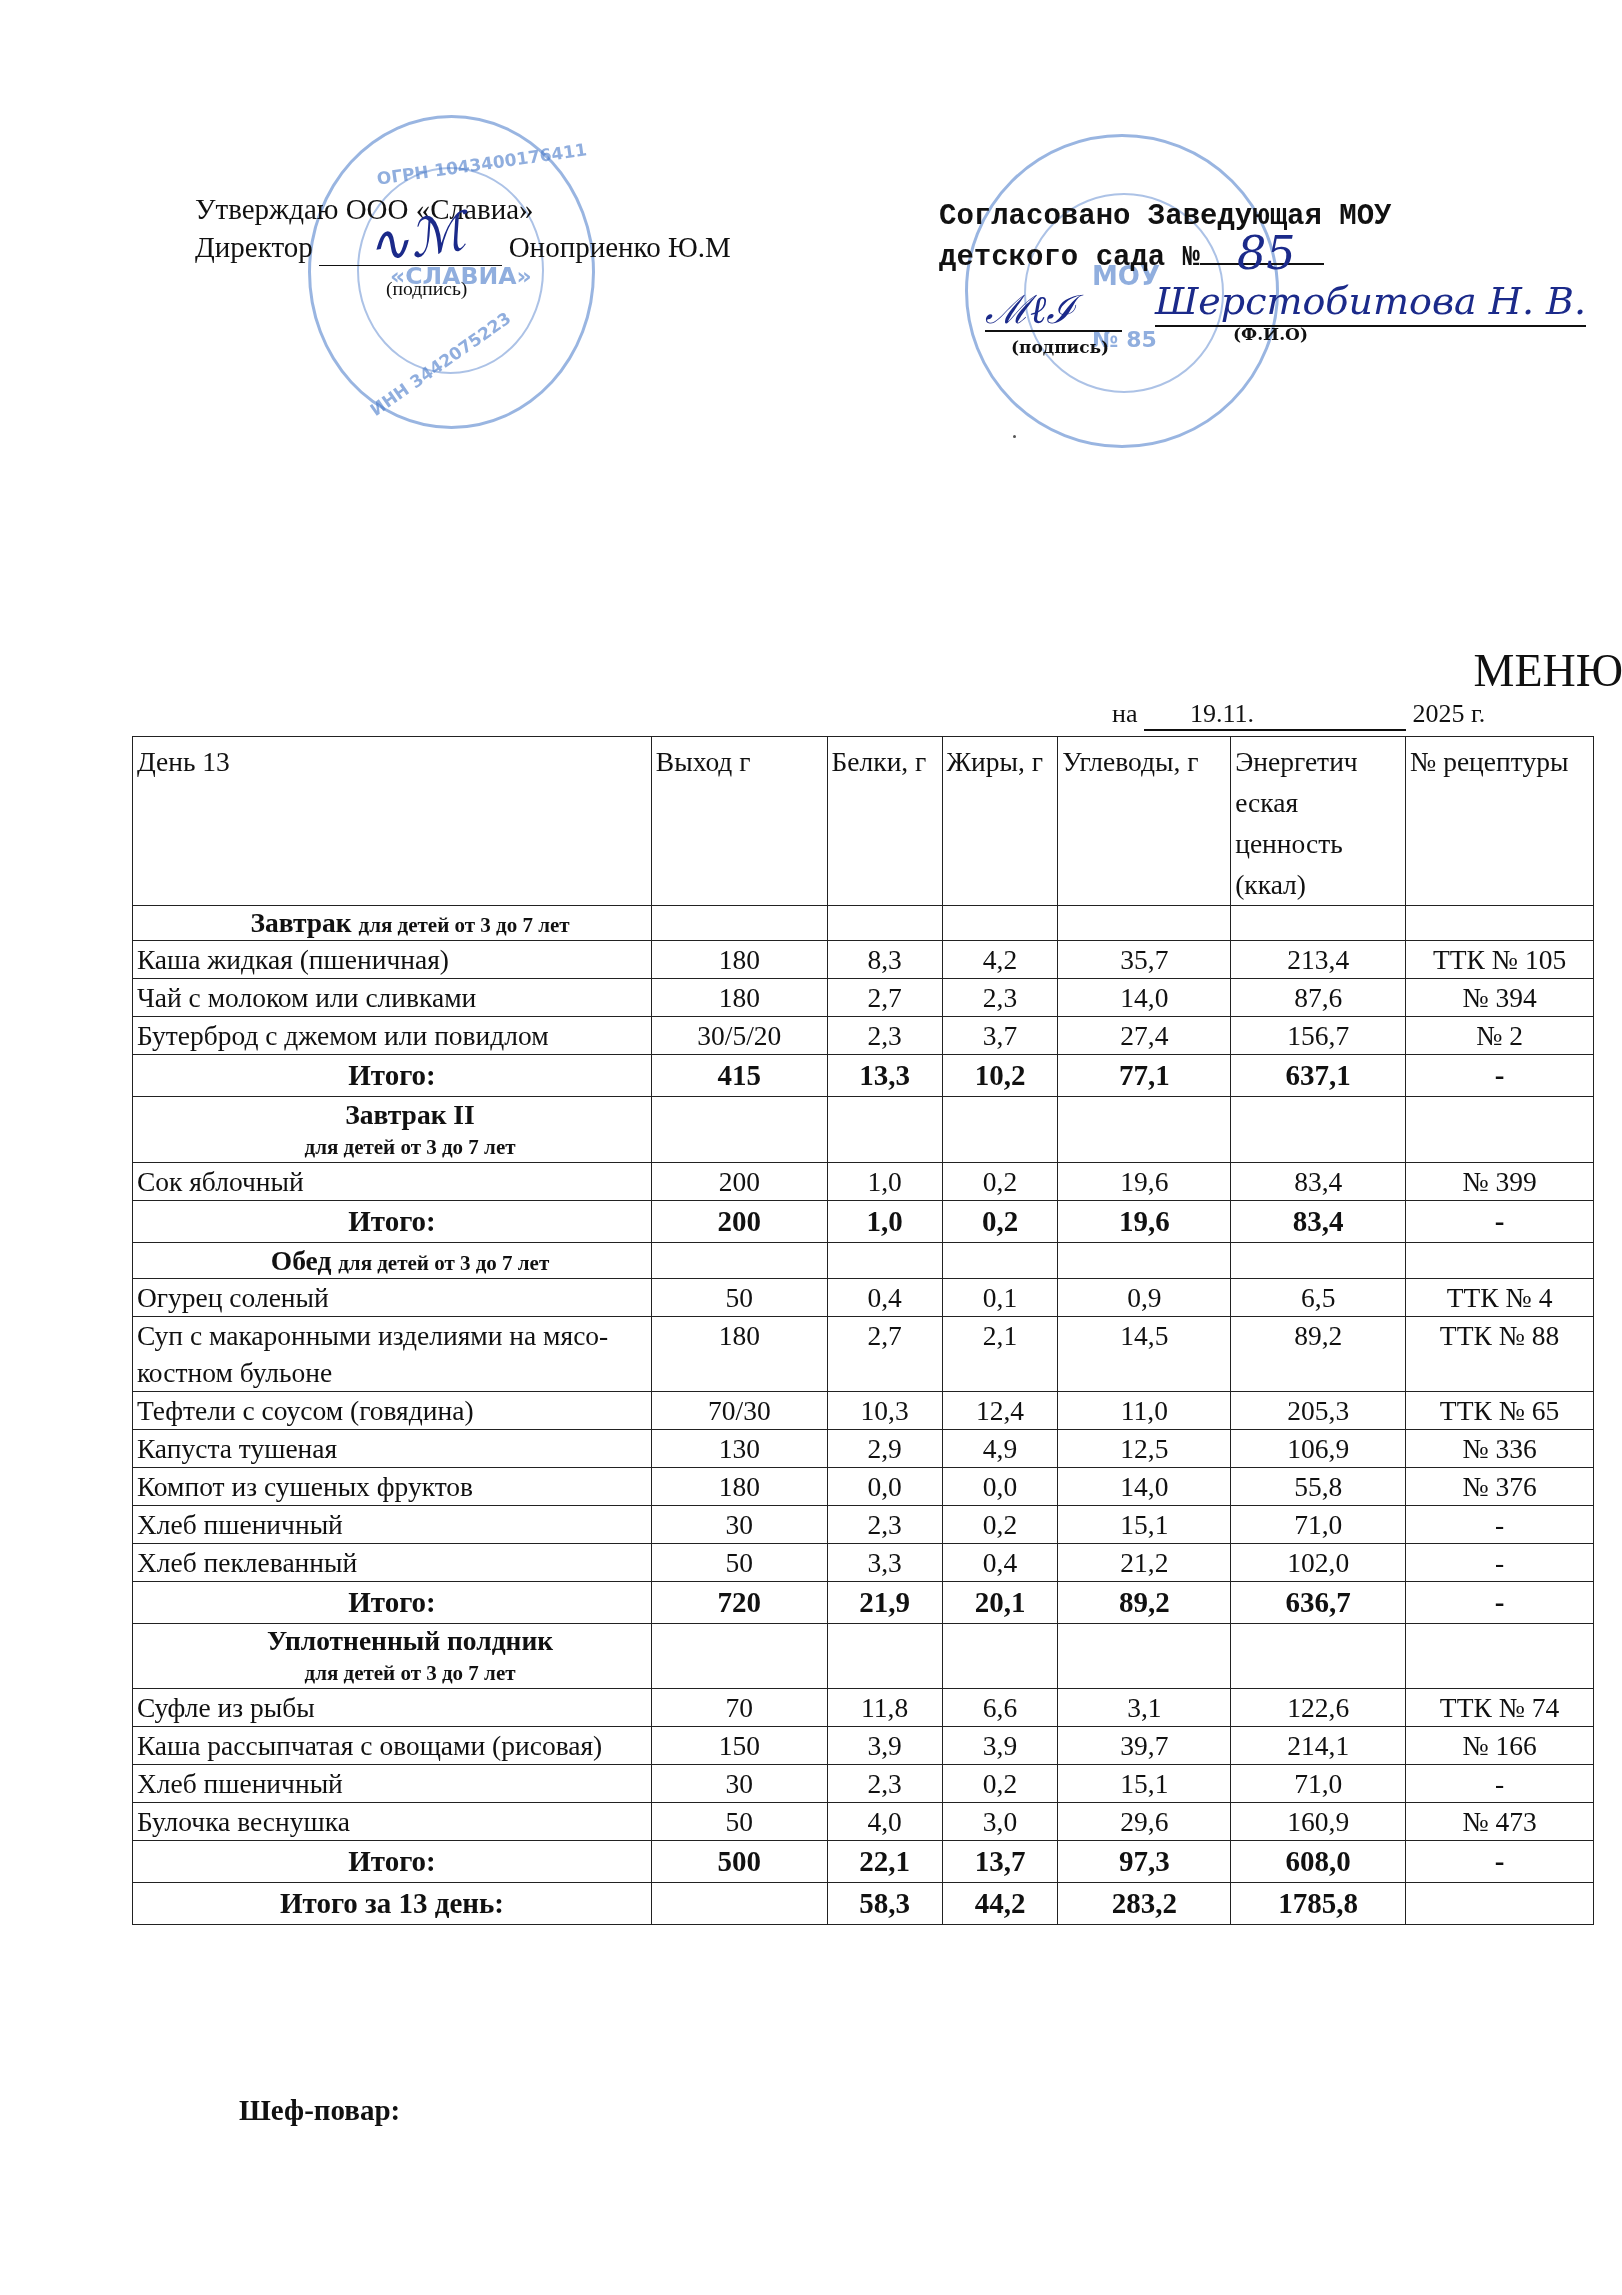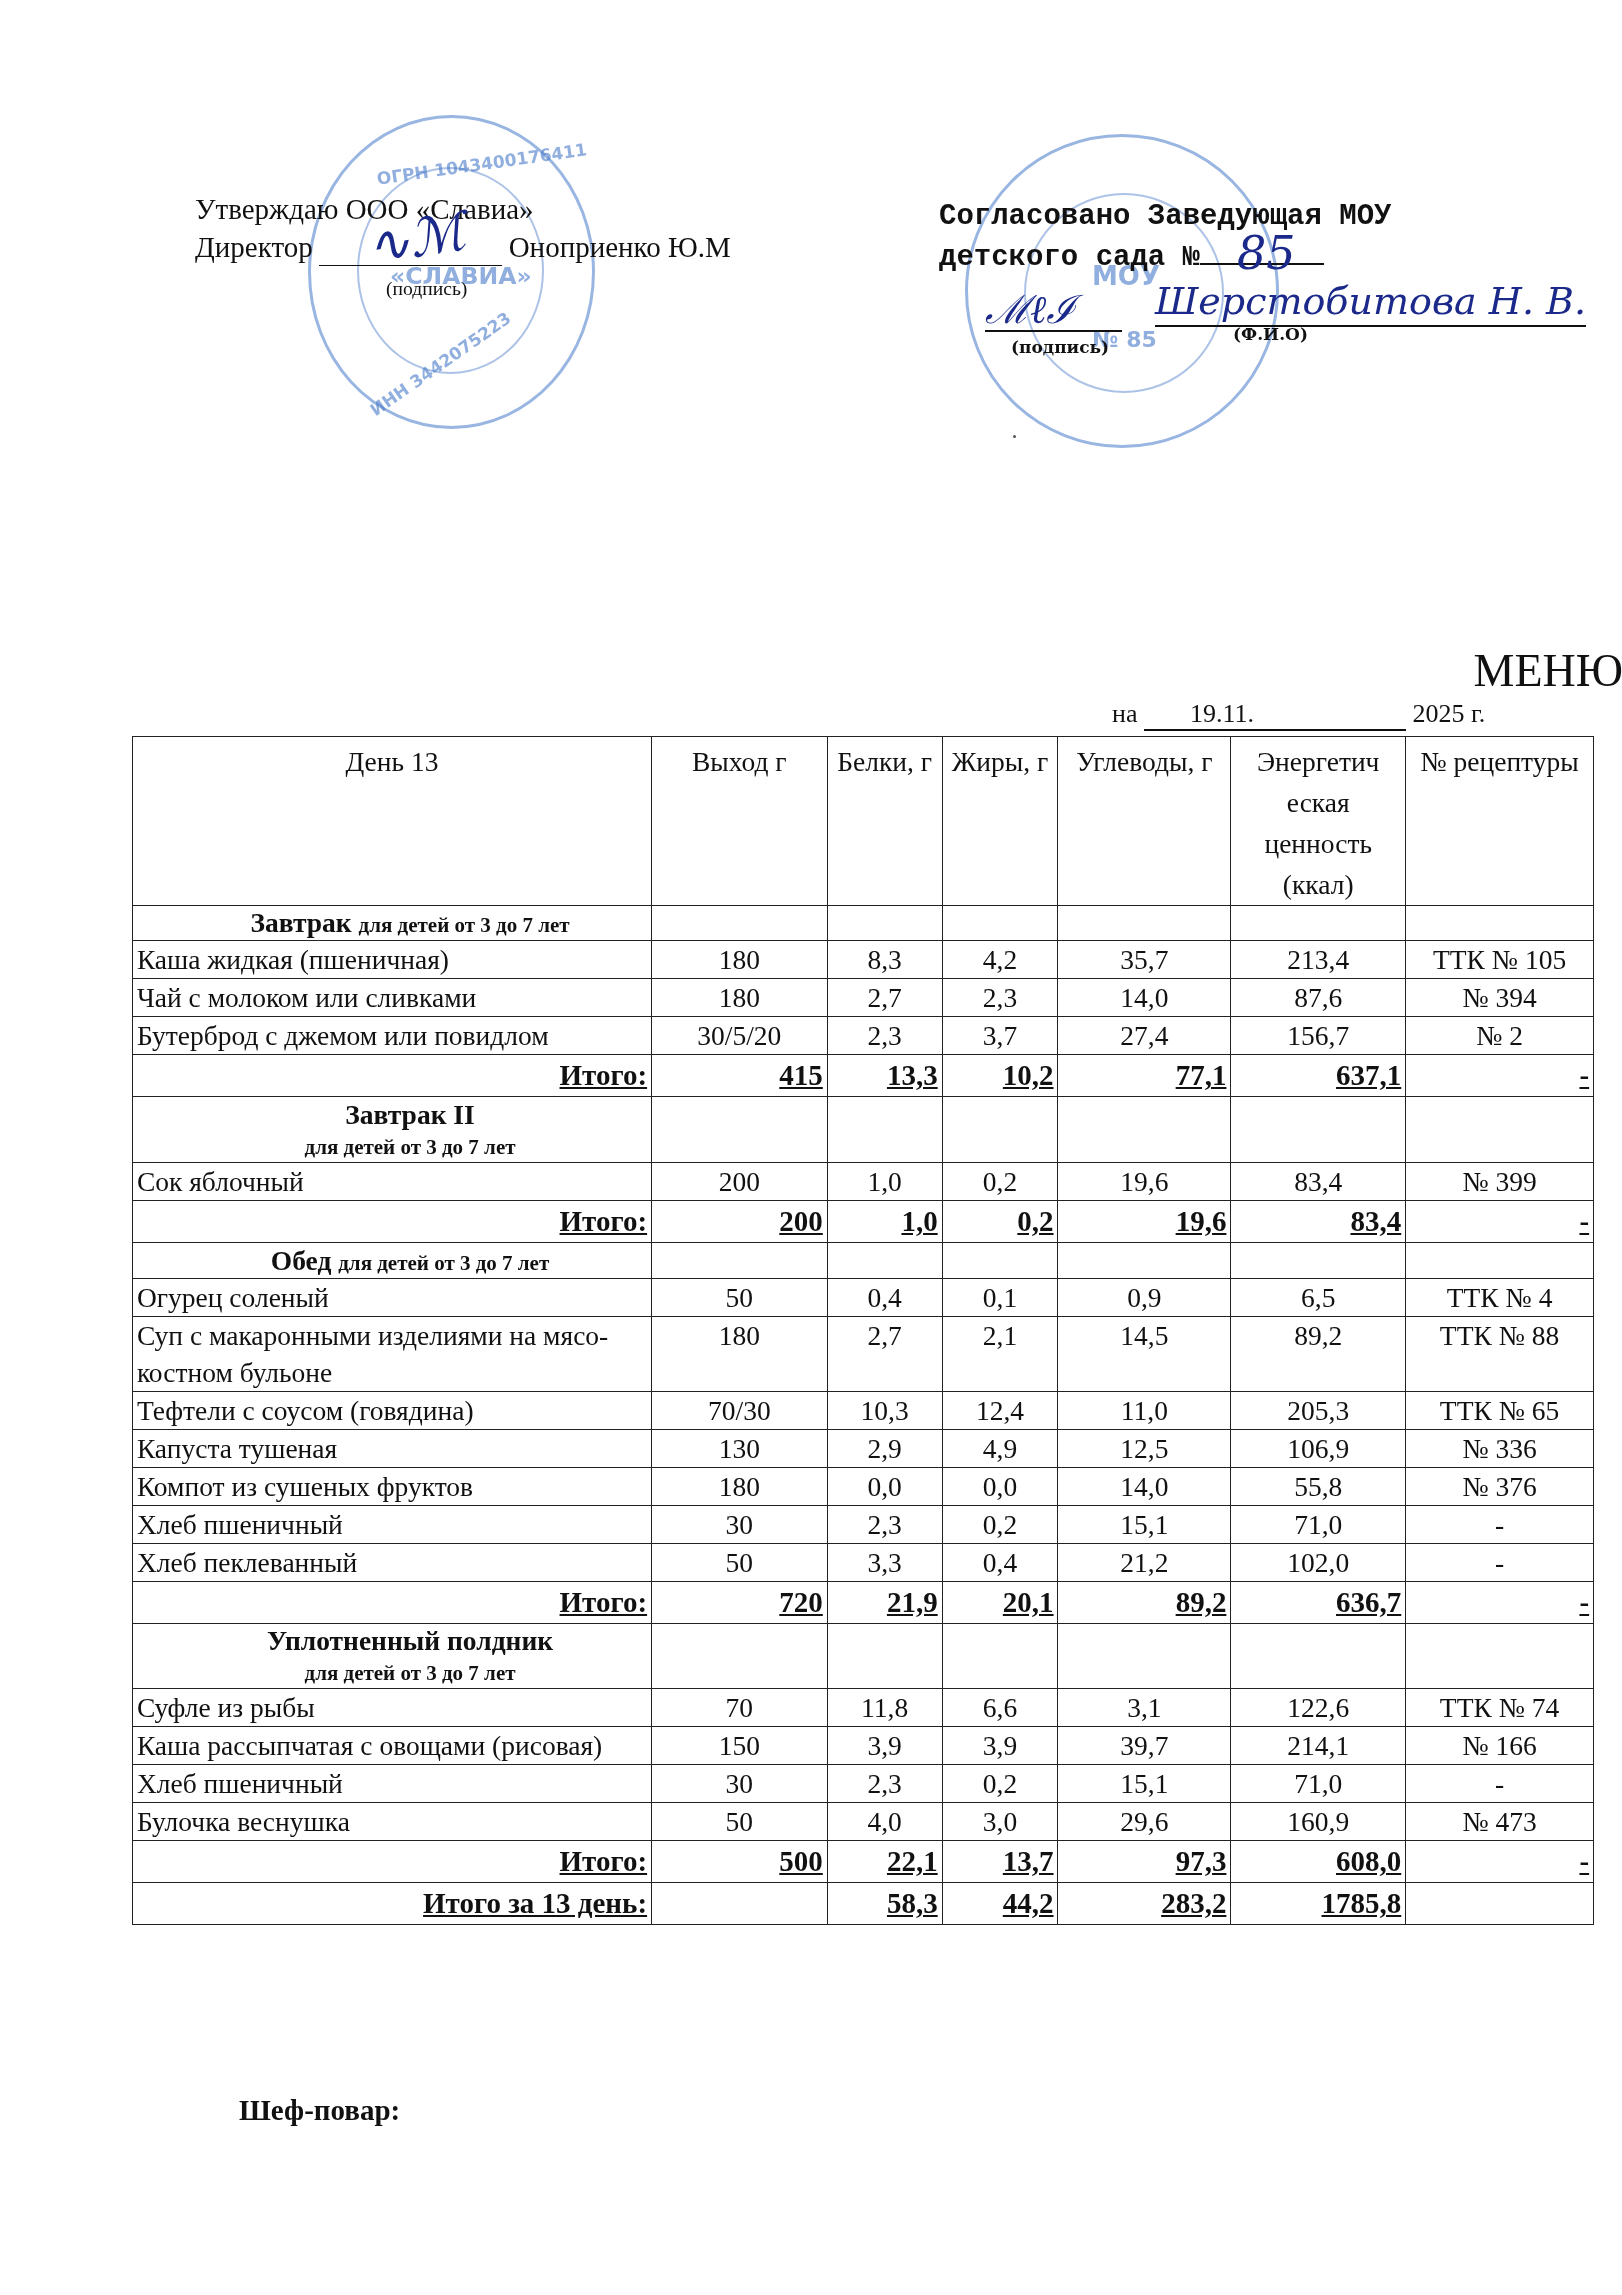--- a/index.html
+++ b/index.html
@@ -12,27 +12,27 @@
   .stamp { position:absolute; border-radius:50%; border:3.3px solid rgba(70,120,200,0.55); }
   .stamp .inner { position:absolute; border-radius:50%; border:2px solid rgba(70,120,200,0.45); }
   .stamp-text { position:absolute; color:rgba(70,120,200,0.6); font-family:"DejaVu Sans", sans-serif; font-weight:bold; }
   .agree { position:absolute; left:924px; top:196px; font-size:29px; line-height:41px; font-weight:bold; font-family:Liberation Mono, monospace;margin-left:15px; }
   .handwriting { position:absolute; color:#1b2a8a; font-family:"DejaVu Serif", serif; font-style:italic; }
   .title { position:absolute; left:0; width:1623px; top:644px; text-align:right; font-size:46px; font-weight:normal; }
   .date-line { position:absolute; left:1112px; top:699px; font-size:26px; white-space:nowrap; }
   .date-line .blank { display:inline-block; width:262px; border-bottom:2px solid #111; text-align:left; padding-left:46px; box-sizing:border-box; }
   table.menu { position:absolute; left:132px; top:736px; width:1462px; border-collapse:collapse; font-size:27.5px; }
   table.menu td, table.menu th { border:1.6px solid #222; padding:0 3.9px; vertical-align:top; font-weight:normal; }
-  table.menu th { text-align:center; line-height:41px; padding-top:3.9px; }
+  table.menu th { text-align:left; line-height:41px; padding-top:3.9px; }
   table.menu td.num { text-align:center; }
   table.menu td.name { text-align:left; line-height:37px; }
   tr.item td { line-height:37px; height:37px; }
   tr.section td.sec { text-align:center; font-weight:bold; line-height:30px; padding-top:2.6px;padding-left:40px; }
   tr.section td.sec .sub { font-size:21px; font-weight:bold; }
-  tr.total td { font-weight:bold; text-align:right; line-height:41px; font-size:29px;text-decoration:underline; }
+  tr.total td { font-weight:bold; text-align:center; line-height:41px; font-size:29px; }
   .chef { position:absolute; left:239px; top:2094px; font-size:29px; font-weight:bold; }
   .dot { position:absolute; width:3.3px; height:3.3px; background:#555; border-radius:50%; }
 </style>
 </head>
 <body>
 
 <div class="stamp" style="left:308px; top:115px; width:281px; height:308px;">
   <div class="inner" style="left:46px; top:49px; width:183px; height:203px;"></div>
   <div class="stamp-text" style="left:65px; top:36px; font-size:17px; transform:rotate(-8deg);">ОГРН 1043400176411</div>
   <div class="stamp-text" style="left:79px; top:144px; font-size:23.6px;">«СЛАВИА»</div>

